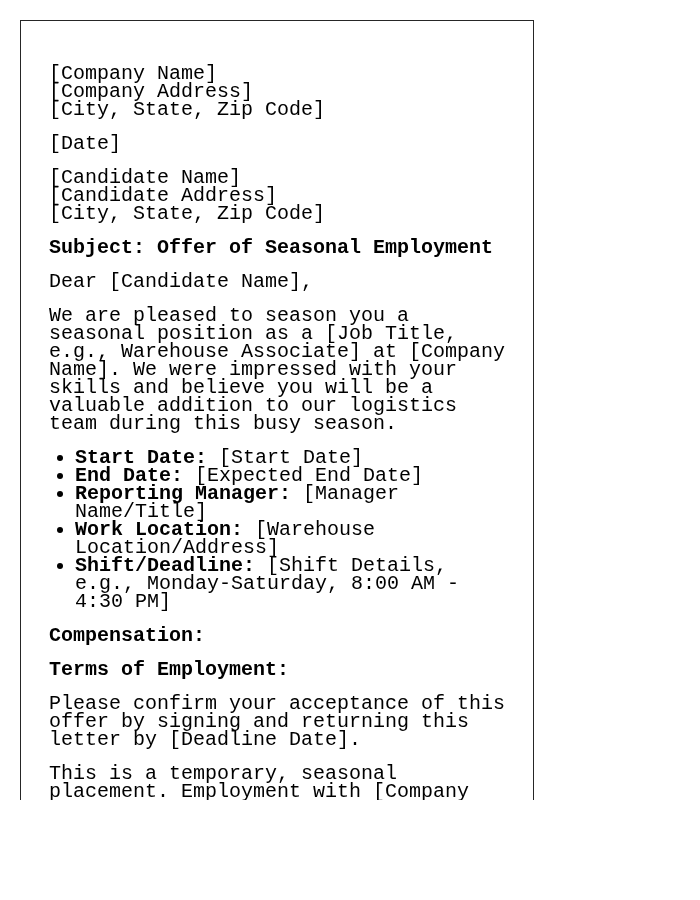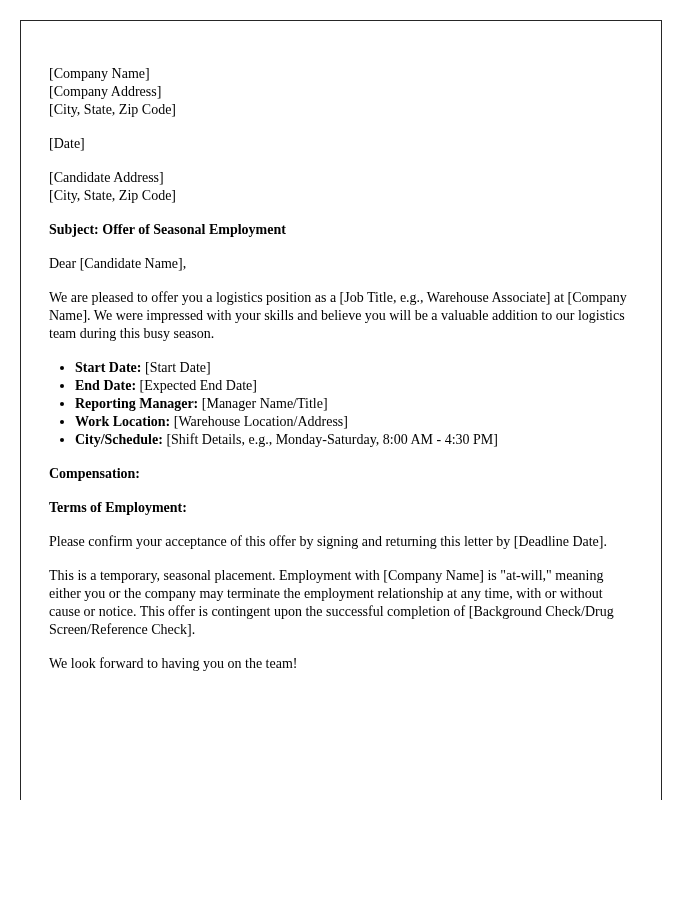--- a/index.html
+++ b/index.html
@@ -7,30 +7,30 @@
     padding: 0;
     width: 700px;
     height: 900px;
     background: #ffffff;
     overflow: hidden;
   }
   .letter-page {
     position: absolute;
     left: 20px;
     top: 20px;
-    width: 642px;
+    width: 514px;
     height: 780px;
     box-sizing: border-box;
     border: 1.5px solid #262626;
     border-bottom: none;
     padding: 28px 26px 0 28px;
     background: #ffffff;
     color: #000000;
-    font-family: Liberation Serif, serif;
-    font-size: 14px;
+    font-family: Liberation Mono, monospace;
+    font-size: 20px;
     line-height: 18px;
     overflow: hidden;
   }
   .letter-page p,
   .letter-page ul {
     margin: 16px 0;
   }
   .letter-page > :first-child {
     margin-top: 0;
   }
@@ -52,37 +52,38 @@
 
   <p class="address-block"></p>
     <div>[Company Name]</div>
     <div>[Company Address]</div>
     <div>[City, State, Zip Code]</div>
     <p></p>
 
   <p>[Date]</p>
 
   <p class="address-block"></p>
+    <div>[Candidate Name]</div>
     <div>[Candidate Address]</div>
     <div>[City, State, Zip Code]</div>
     <p></p>
 
   <p class="bold">Subject: Offer of Seasonal Employment</p>
 
   <p>Dear [Candidate Name],</p>
 
-  <p>We are pleased to offer you a logistics position as a [Job Title, e.g., Warehouse Associate] at [Company Name]. We were impressed with your skills and believe you will be a valuable addition to our logistics team during this busy season.</p>
+  <p>We are pleased to season you a seasonal position as a [Job Title, e.g., Warehouse Associate] at [Company Name]. We were impressed with your skills and believe you will be a valuable addition to our logistics team during this busy season.</p>
 
 
   <ul class="details-list">
     <li><span class="bold">Start Date:</span><span> [Start Date]</span></li>
     <li><span class="bold">End Date:</span><span> [Expected End Date]</span></li>
     <li><span class="bold">Reporting Manager:</span><span> [Manager Name/Title]</span></li>
     <li><span class="bold">Work Location:</span><span> [Warehouse Location/Address]</span></li>
-    <li><span class="bold">City/Schedule:</span><span> [Shift Details, e.g., Monday-Saturday, 8:00 AM - 4:30 PM]</span></li>
+    <li><span class="bold">Shift/Deadline:</span><span> [Shift Details, e.g., Monday-Saturday, 8:00 AM - 4:30 PM]</span></li>
   </ul>
 
   <p class="bold">Compensation:</p>
 
 
   <p class="bold">Terms of Employment:</p>
 
   <p>Please confirm your acceptance of this offer by signing and returning this letter by [Deadline Date].</p>
 
   <p>This is a temporary, seasonal placement. Employment with [Company Name] is "at-will," meaning either you or the company may terminate the employment relationship at any time, with or without cause or notice. This offer is contingent upon the successful completion of [Background Check/Drug Screen/Reference Check].</p>

